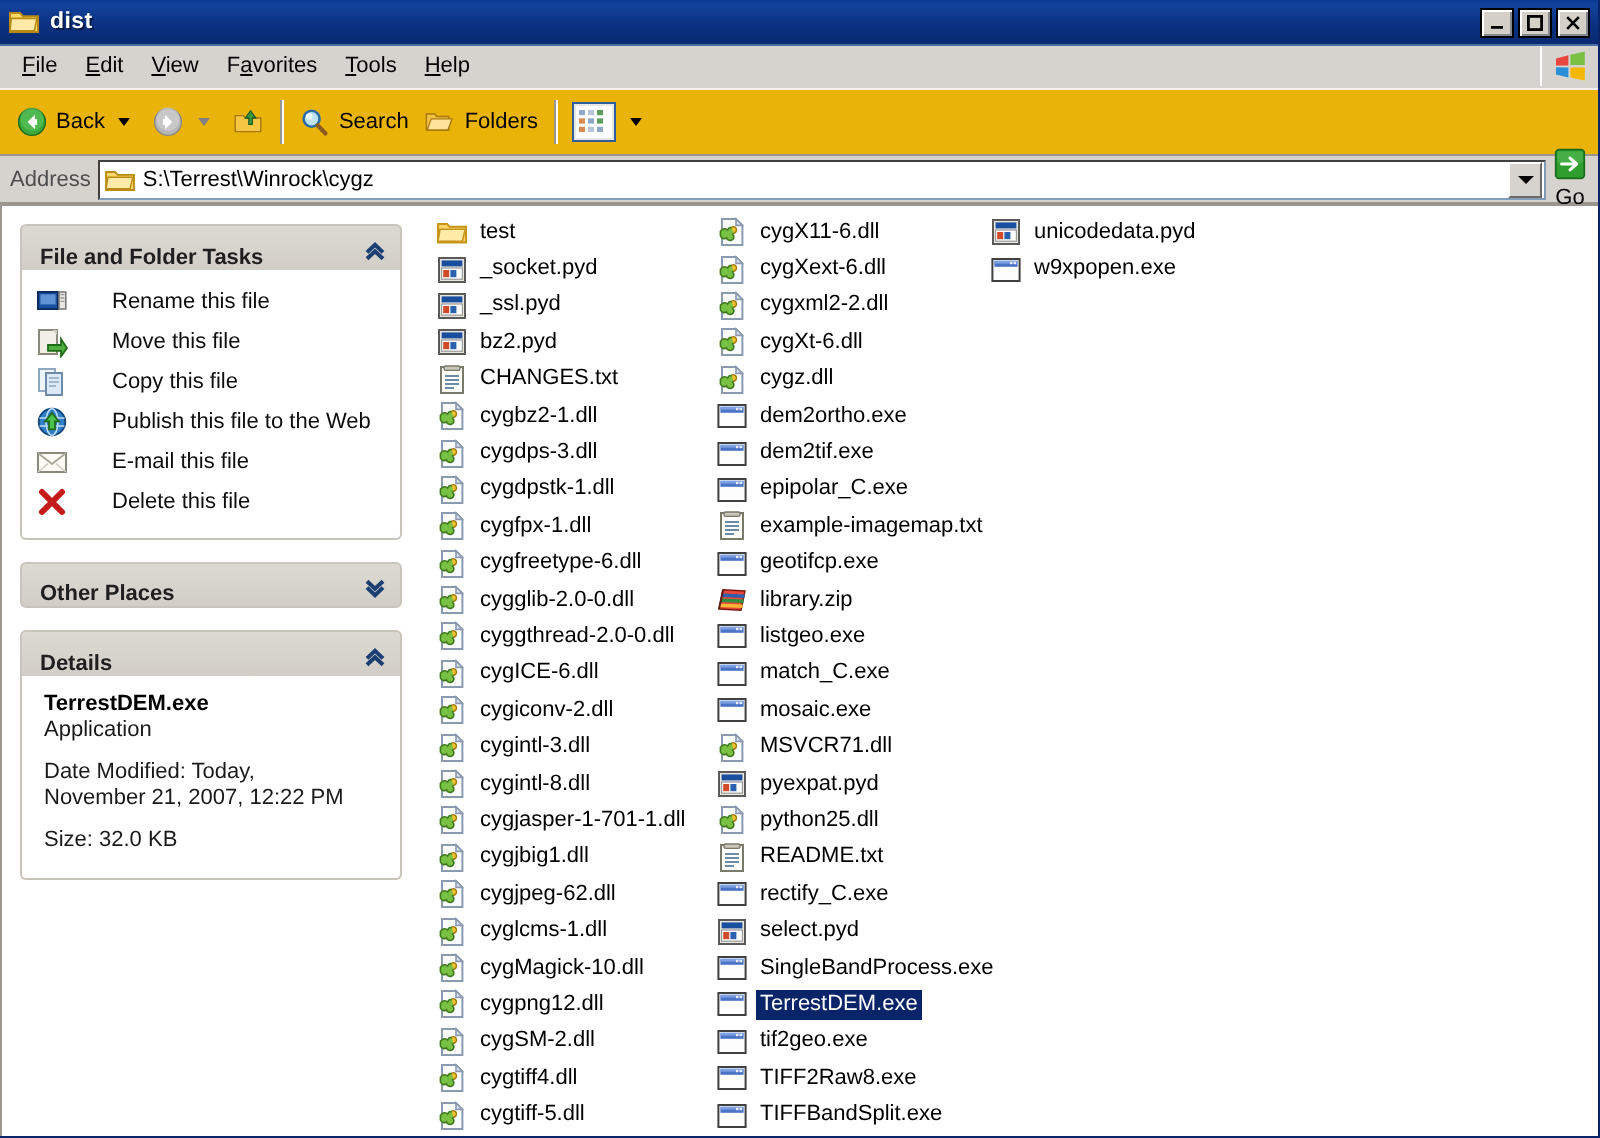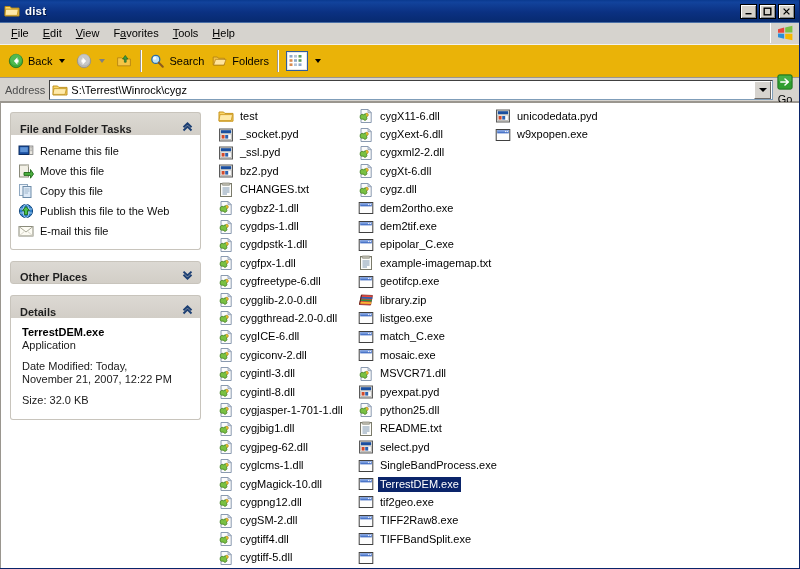--- a/index.html
+++ b/index.html
@@ -139,21 +139,21 @@
   }
   .panel-head.single { border-bottom: 1px solid #c8c4bc; border-radius: 3px; }
   .panel-title { font-size: 11px; font-weight: bold; color: #1f1f1f; }
   .chev { margin-left: auto; }
   .panel-body {
     background: #fff;
     border: 1px solid #c8c4bc; border-top: none;
     border-radius: 0 0 3px 3px;
     padding: 6px 7px 8px 7px;
   }
-  .task-row { display: flex; align-items: center; gap: 6px; height: 20px; }
+  .task-row { display: flex; align-items: center; gap: 22px; height: 20px; }
   .task-label { font-size: 11px; color: #0d0d0d; }
   .detail-name { font-size: 11px; font-weight: bold; color: #000; margin-bottom: 1px; }
   .detail-line { font-size: 11px; color: #1a1a1a; line-height: 13.5px; }
   .detail-block { margin-top: 7px; }
 
   
   .filepane {
     flex: 1; position: relative; background: #fff;
     border-left: 1px solid #ffffff;
     overflow: hidden;
@@ -370,20 +370,28 @@
             <span>
               <svg class="icon" viewBox="0 0 16 16">
                 <rect x="1" y="3.5" width="14" height="9.5" fill="#fdfcf4" stroke="#8a8a7a" stroke-width="1"></rect>
                 <path d="M1 3.5l7 5.5 7-5.5" fill="none" stroke="#a9a99a" stroke-width="1"></path>
                 <path d="M1 13l5-4.2M15 13l-5-4.2" fill="none" stroke="#cfcdc0" stroke-width=".8"></path>
               </svg>
             </span>
             <span class="task-label">E-mail this file</span>
           </div>
 
+          <div class="task-row">
+            <span>
+              <svg class="icon" viewBox="0 0 16 16">
+                <path d="M3 3l10 10M13 3L3 13" stroke="#c51b1b" stroke-width="3" stroke-linecap="round"></path>
+              </svg>
+            </span>
+            <span class="task-label">Delete this file</span>
+          </div>
 
         </div>
       </div>
 
       <div class="panel">
         <div class="panel-head single">
           <span class="panel-title">Other Places</span>
           <span class="chev">
             <svg width="13" height="13" viewBox="0 0 13 13">
               <path d="M2.5 3.6L6.5 7.4l4-3.8" stroke="#1c3f73" stroke-width="2" fill="none"></path>
@@ -488,21 +496,21 @@
           </div>
           <div class="file-row">
             <span>
               <svg class="icon" viewBox="0 0 16 16">
                 <path d="M3 1.5h7l3.2 3.2v9.8H3z" fill="#fbfbfb" stroke="#8a9ab0" stroke-width="1"></path>
                 <path d="M10 1.5v3.2h3.2z" fill="#dde6f2" stroke="#8a9ab0" stroke-width=".8"></path>
                 <path d="M2.2 7.6c1.3-1.5 2.6-1.6 3.6-.6.5-1.3 1.8-1.6 2.8-.7 1 .9.7 2.2-.3 2.8 1 .9.8 2.3-.4 2.9-1.2.6-2.4-.1-2.7-1.1-1.1.8-2.4.3-3-.9z" fill="#79c143" stroke="#3f7a1e" stroke-width=".8"></path>
                 <path d="M7.8 5.6c1-.6 2.1-.1 2.4.9.3 1-.4 2-1.5 2.1" fill="#f2c230" stroke="#a07a10" stroke-width=".7"></path>
               </svg>
             </span>
-            <span class="file-name">cygdps-1.dll</span>
+            <span class="file-name">cygdps-3.dll</span>
           </div>
           <div class="file-row">
             <span>
               <svg class="icon" viewBox="0 0 16 16">
                 <path d="M3 1.5h7l3.2 3.2v9.8H3z" fill="#fbfbfb" stroke="#8a9ab0" stroke-width="1"></path>
                 <path d="M10 1.5v3.2h3.2z" fill="#dde6f2" stroke="#8a9ab0" stroke-width=".8"></path>
                 <path d="M2.2 7.6c1.3-1.5 2.6-1.6 3.6-.6.5-1.3 1.8-1.6 2.8-.7 1 .9.7 2.2-.3 2.8 1 .9.8 2.3-.4 2.9-1.2.6-2.4-.1-2.7-1.1-1.1.8-2.4.3-3-.9z" fill="#79c143" stroke="#3f7a1e" stroke-width=".8"></path>
                 <path d="M7.8 5.6c1-.6 2.1-.1 2.4.9.3 1-.4 2-1.5 2.1" fill="#f2c230" stroke="#a07a10" stroke-width=".7"></path>
               </svg>
             </span>
@@ -908,20 +916,32 @@
                 <rect x="2.5" y="1.5" width="11" height="13" fill="#fdfdfa" stroke="#7a7a6a" stroke-width="1"></rect>
                 <rect x="4" y="1" width="8" height="2.2" rx=".8" fill="#c9c7ba" stroke="#7a7a6a" stroke-width=".7"></rect>
                 <path d="M4.5 6h7M4.5 8h7M4.5 10h7M4.5 12h4.5" stroke="#6d8ba8" stroke-width=".9"></path>
               </svg>
             </span>
             <span class="file-name">README.txt</span>
           </div>
           <div class="file-row">
             <span>
               <svg class="icon" viewBox="0 0 16 16">
+                <rect x="1.2" y="2.5" width="13.6" height="11" fill="#fdfdfd" stroke="#404040" stroke-width="1"></rect>
+                <rect x="2.2" y="3.4" width="11.6" height="3" fill="#4a74c8"></rect>
+                <rect x="2.2" y="3.4" width="11.6" height="1.4" fill="#7da0e0"></rect>
+                <rect x="10" y="3.9" width="1.2" height="1.2" fill="#e8ecf6"></rect>
+                <rect x="11.8" y="3.9" width="1.2" height="1.2" fill="#e8ecf6"></rect>
+              </svg>
+            </span>
+            <span class="file-name">rectify_C.exe</span>
+          </div>
+          <div class="file-row">
+            <span>
+              <svg class="icon" viewBox="0 0 16 16">
                 <rect x="1.5" y="2" width="13" height="12" fill="#e8e6df" stroke="#5a5a5a" stroke-width="1"></rect>
                 <rect x="2.8" y="3.2" width="10.4" height="3" fill="#1a4fa0"></rect>
                 <rect x="2.8" y="7" width="10.4" height="5.6" fill="#fff" stroke="#9a9a9a" stroke-width=".6"></rect>
                 <rect x="3.6" y="8" width="3" height="3.6" fill="#d14a2a"></rect>
                 <rect x="7.2" y="8" width="3" height="3.6" fill="#2b62b0"></rect>
               </svg>
             </span>
             <span class="file-name">select.pyd</span>
           </div>
           <div class="file-row">

